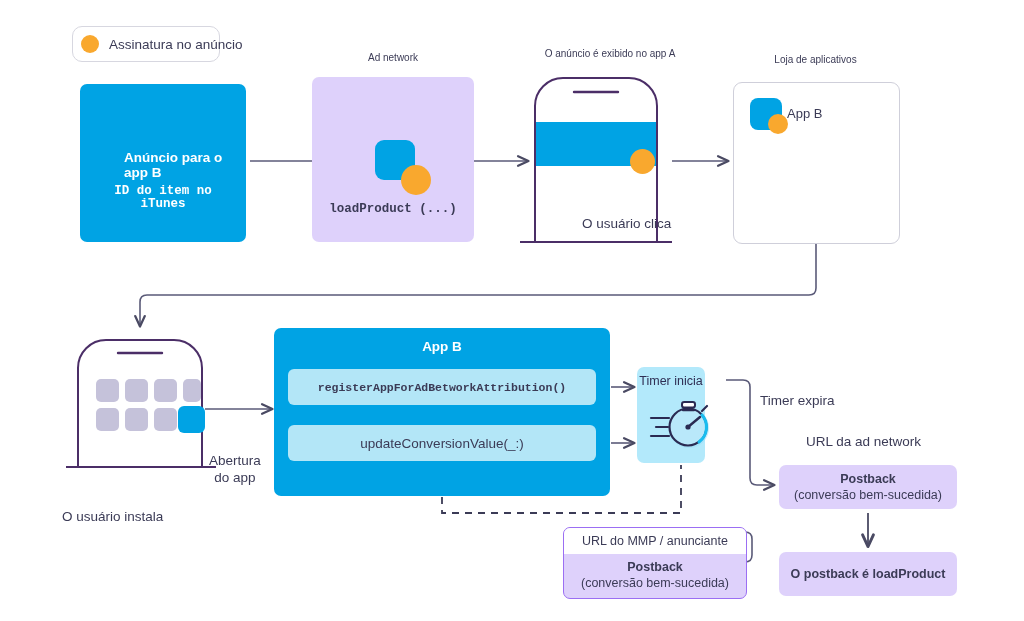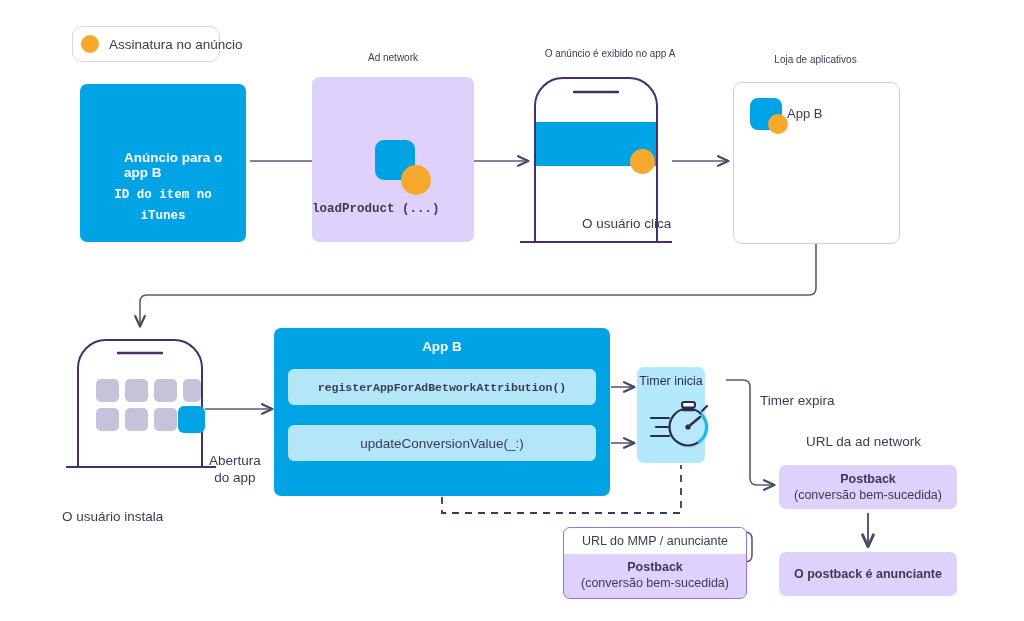--- a/index.html
+++ b/index.html
@@ -55,21 +55,21 @@
     width: 166px; height: 158px;
     background: #00a3e4;
     border-radius: 7px;
   }
   #ad-card .t1 {
     position: absolute; left: 0; right: 0; top: 66px;
     text-align: left; color: #fff; font-weight: bold; font-size: 13.5px; margin-left: 44px;
   }
   #ad-card .t2 {
     position: absolute; left: 0; right: 0; top: 101px;
-    text-align: center; color: #fff; font-size: 12.5px; line-height: 21px;
+    text-align: center; color: #fff; font-size: 12.5px; line-height: 13px;
     font-family: "Liberation Mono", monospace; font-weight: bold;
   }
 
   
   #adnet-panel {
     left: 312px; top: 77px;
     width: 162px; height: 165px;
     background: #ded1fb;
     border-radius: 7px;
   }
@@ -78,20 +78,21 @@
     width: 40px; height: 40px;
     background: #00a3e4; border-radius: 9px;
   }
   #adnet-icon-dot {
     left: 401px; top: 165px;
     width: 30px; height: 30px; border-radius: 50%;
     background: #f9a82e;
   }
   #adnet-code {
     left: 312px; top: 202px; width: 162px;
+    text-align: center;
     font-family: "Liberation Mono", monospace;
     font-size: 12.5px; font-weight: bold; color: #3b3b56;
   }
 
   
   #phoneA-dot {
     left: 630px; top: 149px;
     width: 25px; height: 25px; border-radius: 50%;
     background: #f9a82e;
   }
@@ -347,21 +348,21 @@
 </div>
 
 <div class="abs caption" id="lbl-timer-expira">Timer expira</div>
 <div class="abs caption" id="lbl-url-adnet">URL da ad network</div>
 
 <div class="abs" id="postback-adnet">
   <div class="ttl">Postback</div>
   <div class="sub">(conversão bem-sucedida)</div>
 </div>
 
-<div class="abs" id="postback-verified">O postback é anunciante</div>
+<div class="abs" id="postback-verified">O postback é loadProduct</div>
 
 <div class="abs" id="mmp-box">
   <div id="mmp-head">URL do MMP / anunciante</div>
   <div id="mmp-body">
     <div class="ttl">Postback</div>
     <div class="sub">(conversão bem-sucedida)</div>
   </div>
 </div>
 
 </body></html>

